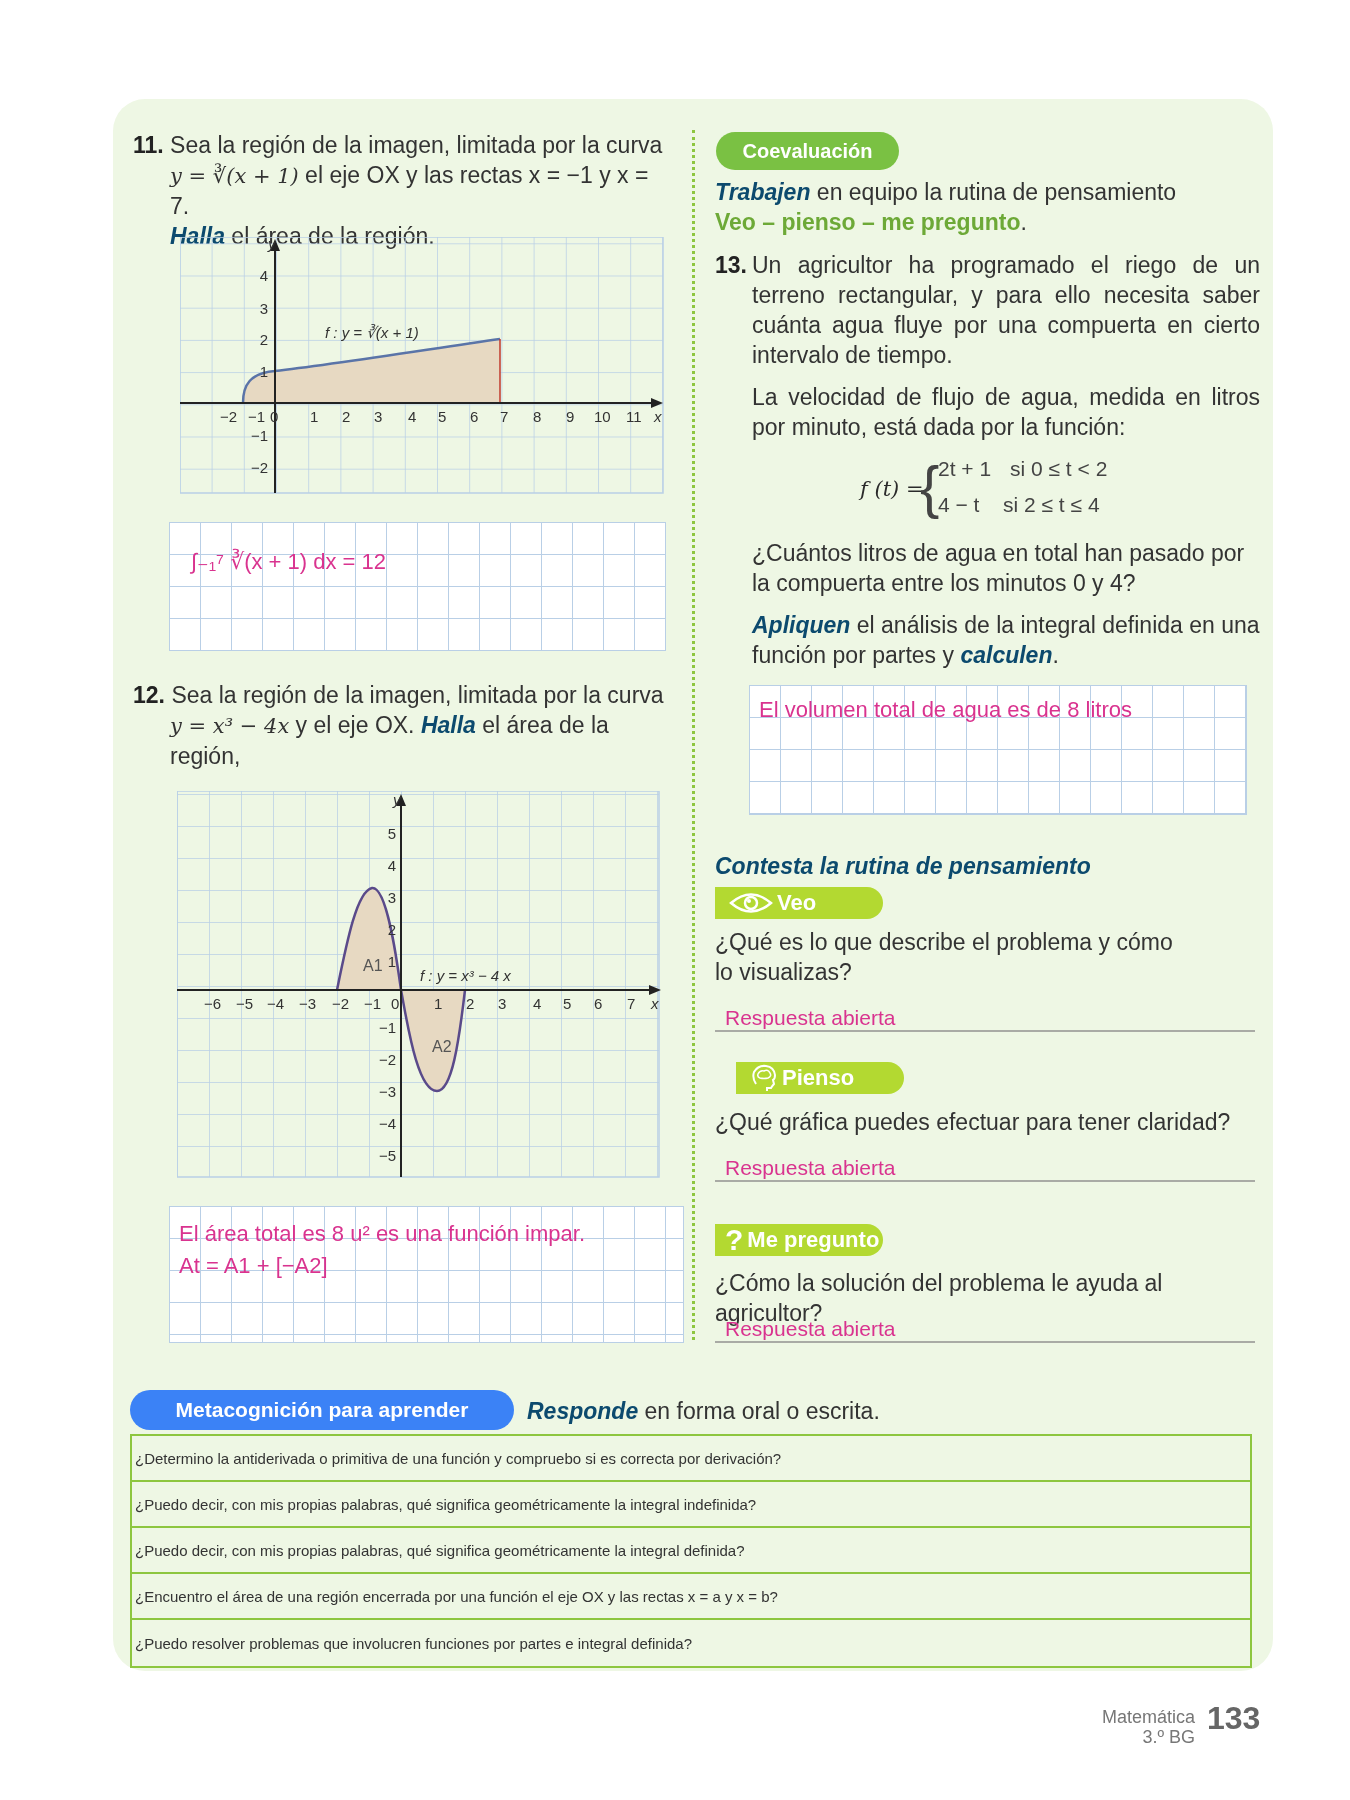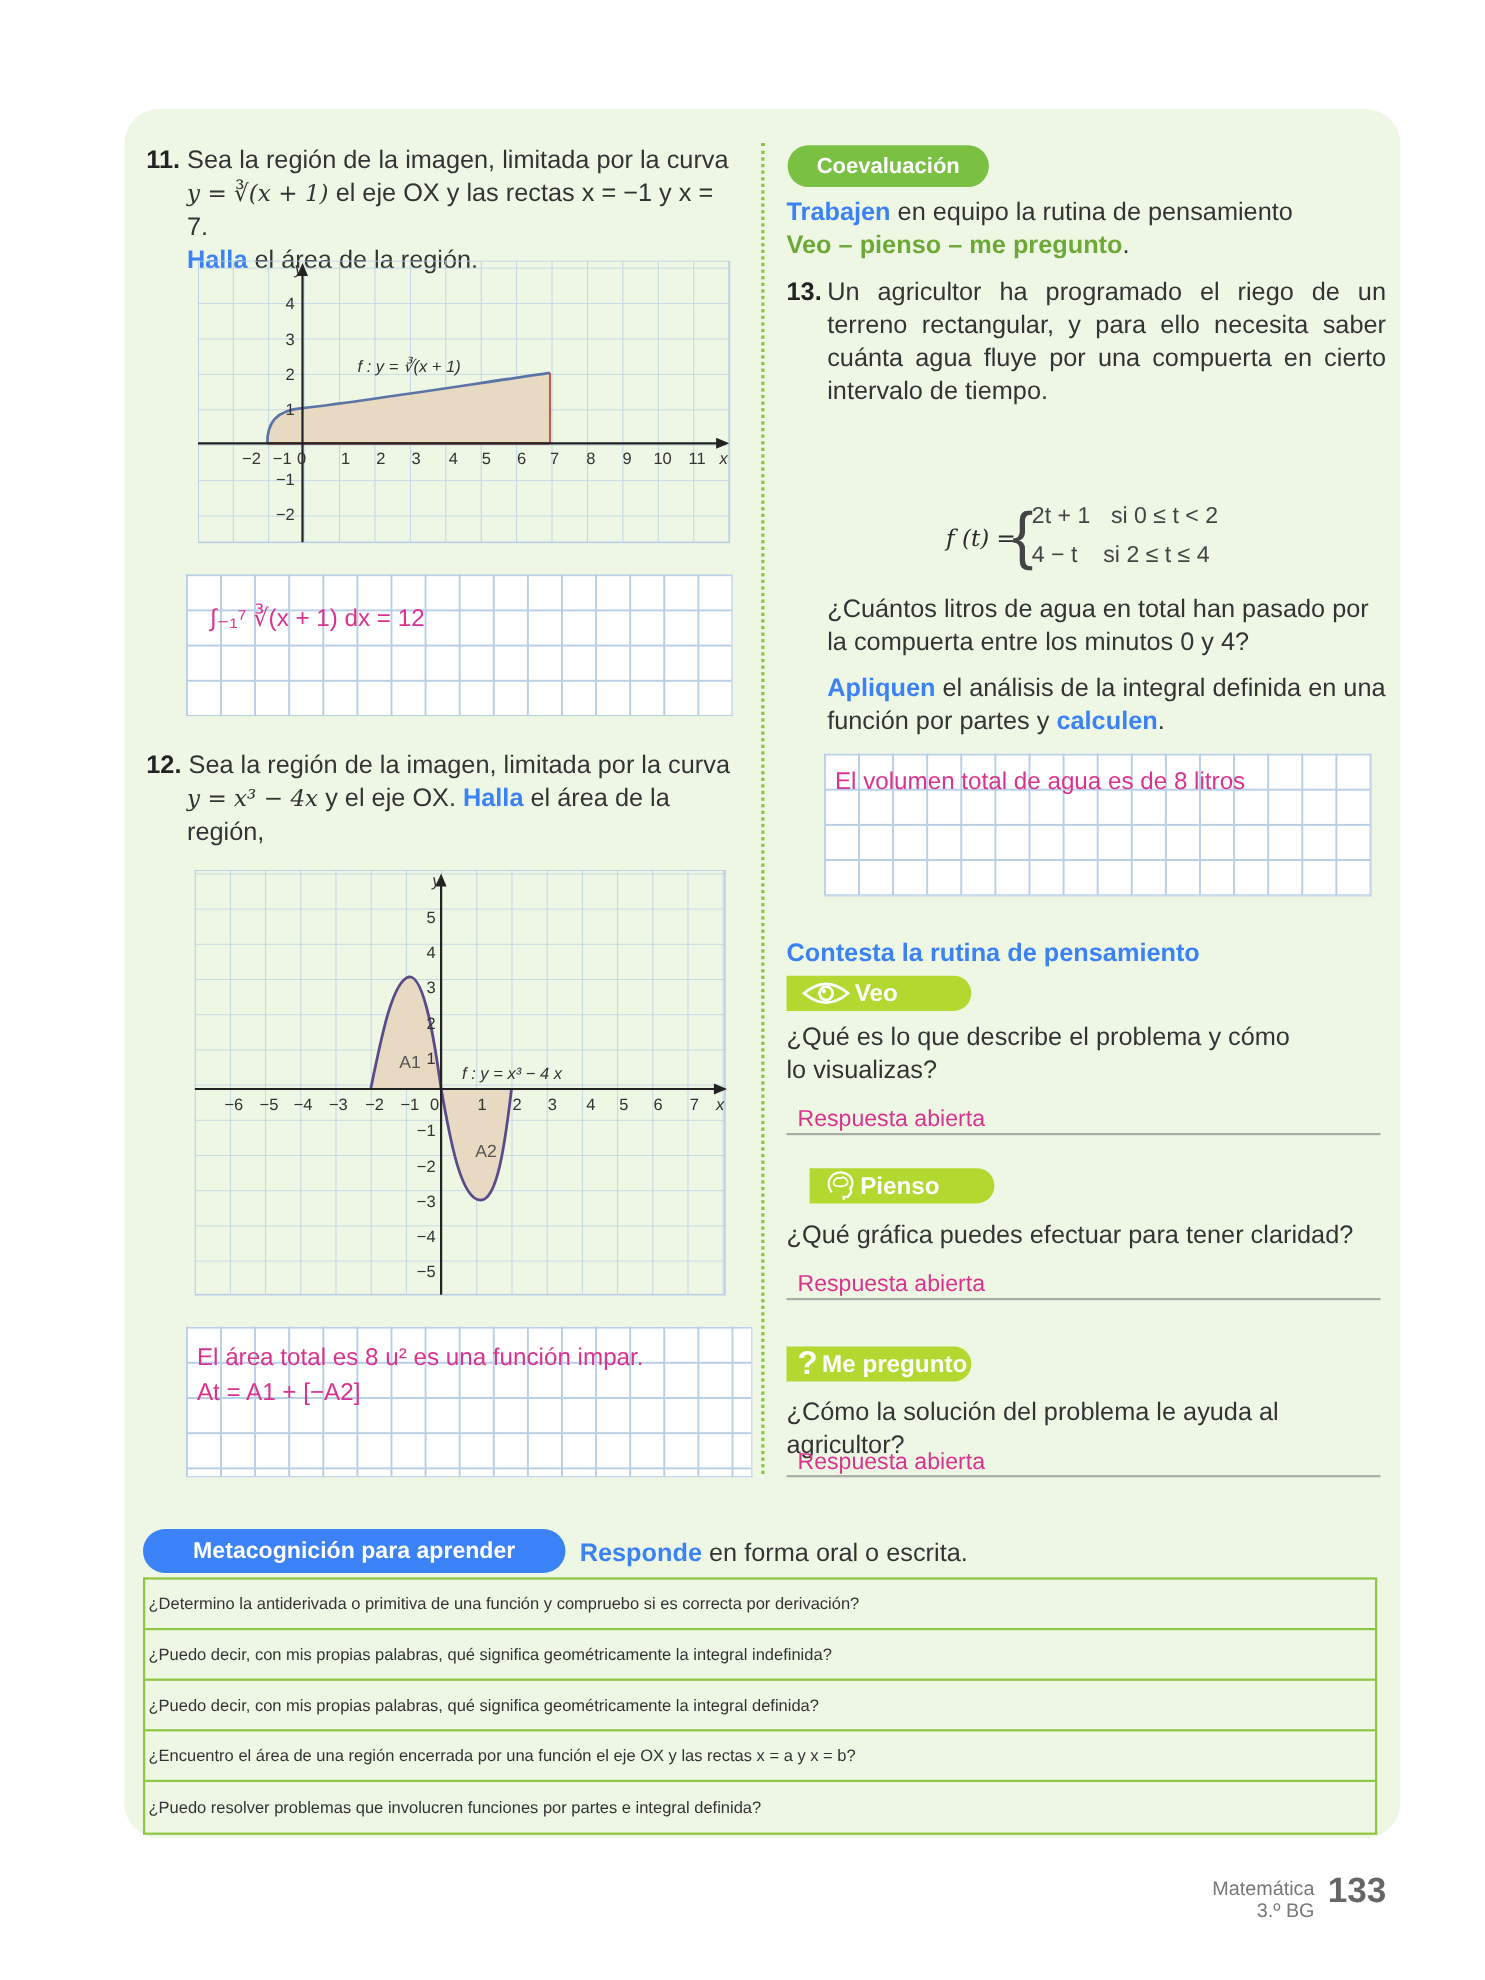--- a/index.html
+++ b/index.html
@@ -6,21 +6,21 @@
   html, body { width: 1350px; height: 1800px; background: #ffffff; }
   body { position: relative; font-family: "Liberation Sans", "DejaVu Sans", sans-serif; color: #2a2a2a; overflow: hidden; }
 
   .panel { position: absolute; left: 113px; top: 99px; width: 1160px; height: 1572px; background: #eef7e4; border-radius: 32px; }
 
   .divider { position: absolute; left: 692px; top: 130px; height: 1210px; border-left: 3px dotted #8dc63f; }
 
   .abs { position: absolute; }
   .txt { font-size: 23px; line-height: 30px; color: #333; }
   .num { font-weight: bold; color: #222; }
-  .bold { font-weight: bold; color: #3b82f6; }
+  .bold { font-weight: bold; color: #0c4a6e; font-style: italic; }
   .it { font-style: italic; font-family: "DejaVu Serif", serif; font-size: 21px; }
   .indent { padding-left: 37px; }
 
   .pill { position: absolute; display: flex; align-items: center; color: #fff; font-weight: bold; }
   .pill-coev { left: 716px; top: 132px; width: 183px; height: 38px; background: #7ac143; border-radius: 19px; justify-content: center; font-size: 20px; }
   .pill-meta { left: 130px; top: 1390px; width: 384px; height: 40px; background: #3b82f6; border-radius: 20px; justify-content: center; font-size: 21px; }
   .pill-routine { left: 715px; height: 32px; width: 168px; background: #b3d931; border-radius: 0 16px 16px 0; padding-left: 14px; font-size: 22px; font-family: "Liberation Sans Narrow", "Liberation Sans", sans-serif; }
   .pill-routine svg { margin-right: 4px; }
 
   .green-text { color: #6da937; font-weight: bold; text-align: center; }
@@ -168,20 +168,21 @@
 <div class="abs txt" style="left:715px; top:177px; width:560px;">
   <div><span class="bold">Trabajen</span><span> en equipo la rutina de pensamiento</span></div>
   <div><span class="green-text">Veo – pienso – me pregunto</span><span>.</span></div>
 </div>
 
 <div class="abs txt" style="left:715px; top:250px; width:545px; text-align:justify;">
   <div style="display:flex;">
     <span class="num" style="width:37px; flex:none;">13.</span>
     <span>Un agricultor ha programado el riego de un terreno rectangular, y para ello necesita saber cuánta agua fluye por una compuerta en cierto intervalo de tiempo.</span>
   </div>
+  <div class="indent" style="margin-top:12px;">La velocidad de flujo de agua, medida en litros por minuto, está dada por la función:</div>
 </div>
 
 <div class="abs" style="left:860px; top:455px; width:260px; height:72px;">
   <span class="abs it" style="left:0; top:22px;">f (t) =</span>
   <span class="abs" style="left:60px; top:0px; font-size:58px; line-height:64px; color:#444; font-weight:100;">{</span>
   <span class="abs" style="left:78px; top:2px; font-size:21px; color:#444;">2t + 1</span>
   <span class="abs" style="left:150px; top:2px; font-size:21px; color:#444;">si  0 ≤ t &lt; 2</span>
   <span class="abs" style="left:78px; top:38px; font-size:21px; color:#444;">4 − t</span>
   <span class="abs" style="left:143px; top:38px; font-size:21px; color:#444;">si  2 ≤ t ≤ 4</span>
 </div>

